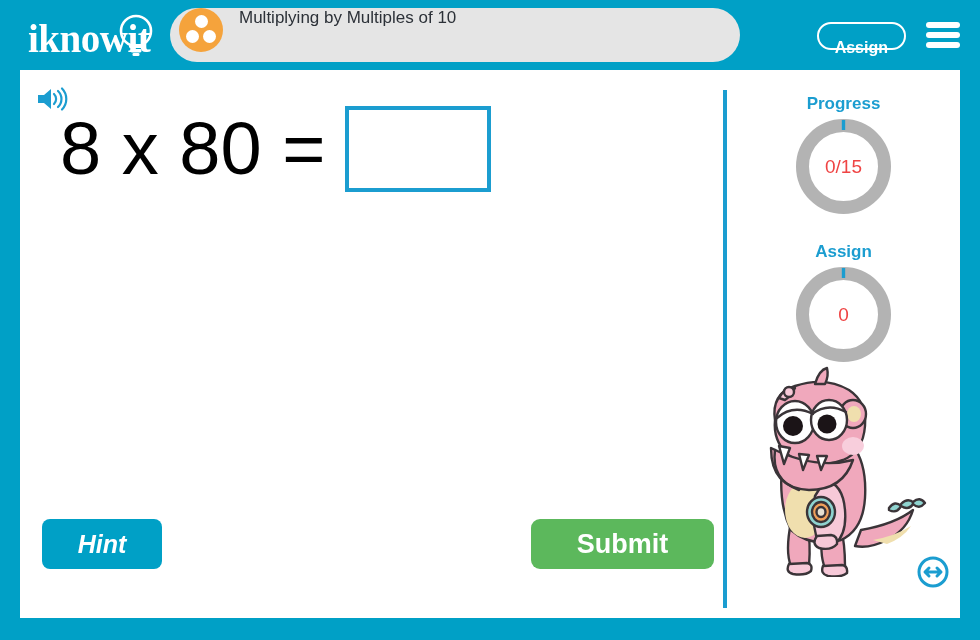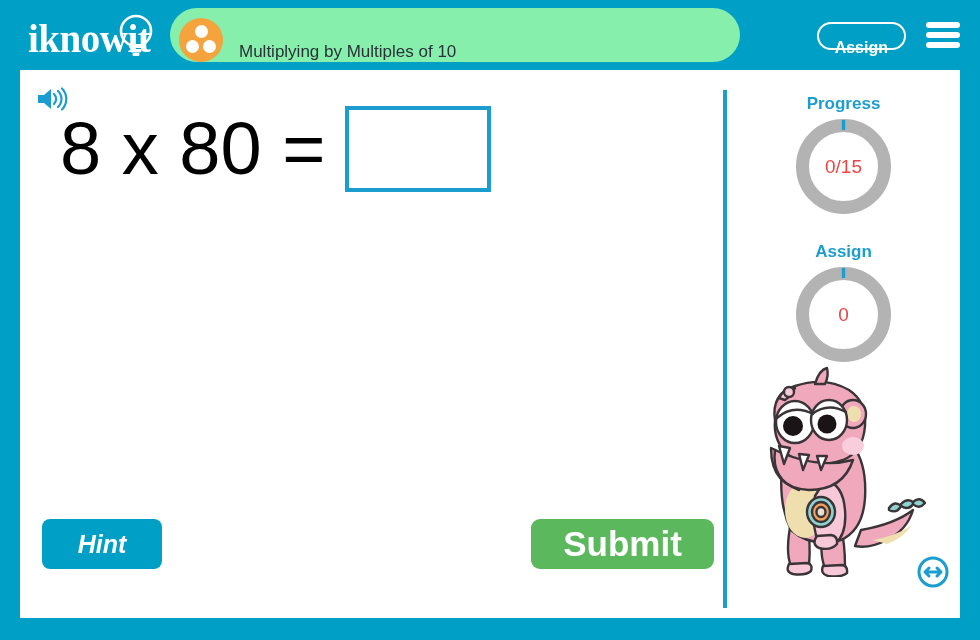--- a/index.html
+++ b/index.html
@@ -43,24 +43,24 @@
   .logo-bulb {
     position: absolute;
     left: 86px; top: -1px;
     width: 44px; height: 44px;
   }
 
   .title-pill {
     position: absolute;
     left: 170px; top: 8px;
     width: 570px; height: 54px;
-    background: #86efac;
+    background: #e5e5e5;
     border-radius: 27px;
     display: flex;
-    align-items: flex-end;
+    align-items: flex-start;
   }
   .title-badge {
     width: 44px; height: 44px;
     border-radius: 50%;
     background: #f5a33c;
     margin-left: 9px;
     position: relative;
     flex: none;
   }
   .title-badge i {
@@ -173,21 +173,21 @@
     font-style: italic;
   }
   .submit-btn {
     position: absolute;
     left: 511px; top: 449px;
     width: 183px; height: 50px;
     background: #5cb85c;
     color: #ffffff;
     border: none;
     border-radius: 9px;
-    font-size: 35px;
+    font-size: 27px;
     font-weight: bold;
     cursor: pointer;
     font-family: "Liberation Sans", sans-serif;
   }
 
   
   .divider {
     position: absolute;
     left: 703px; top: 20px;
     width: 4px; height: 518px;

